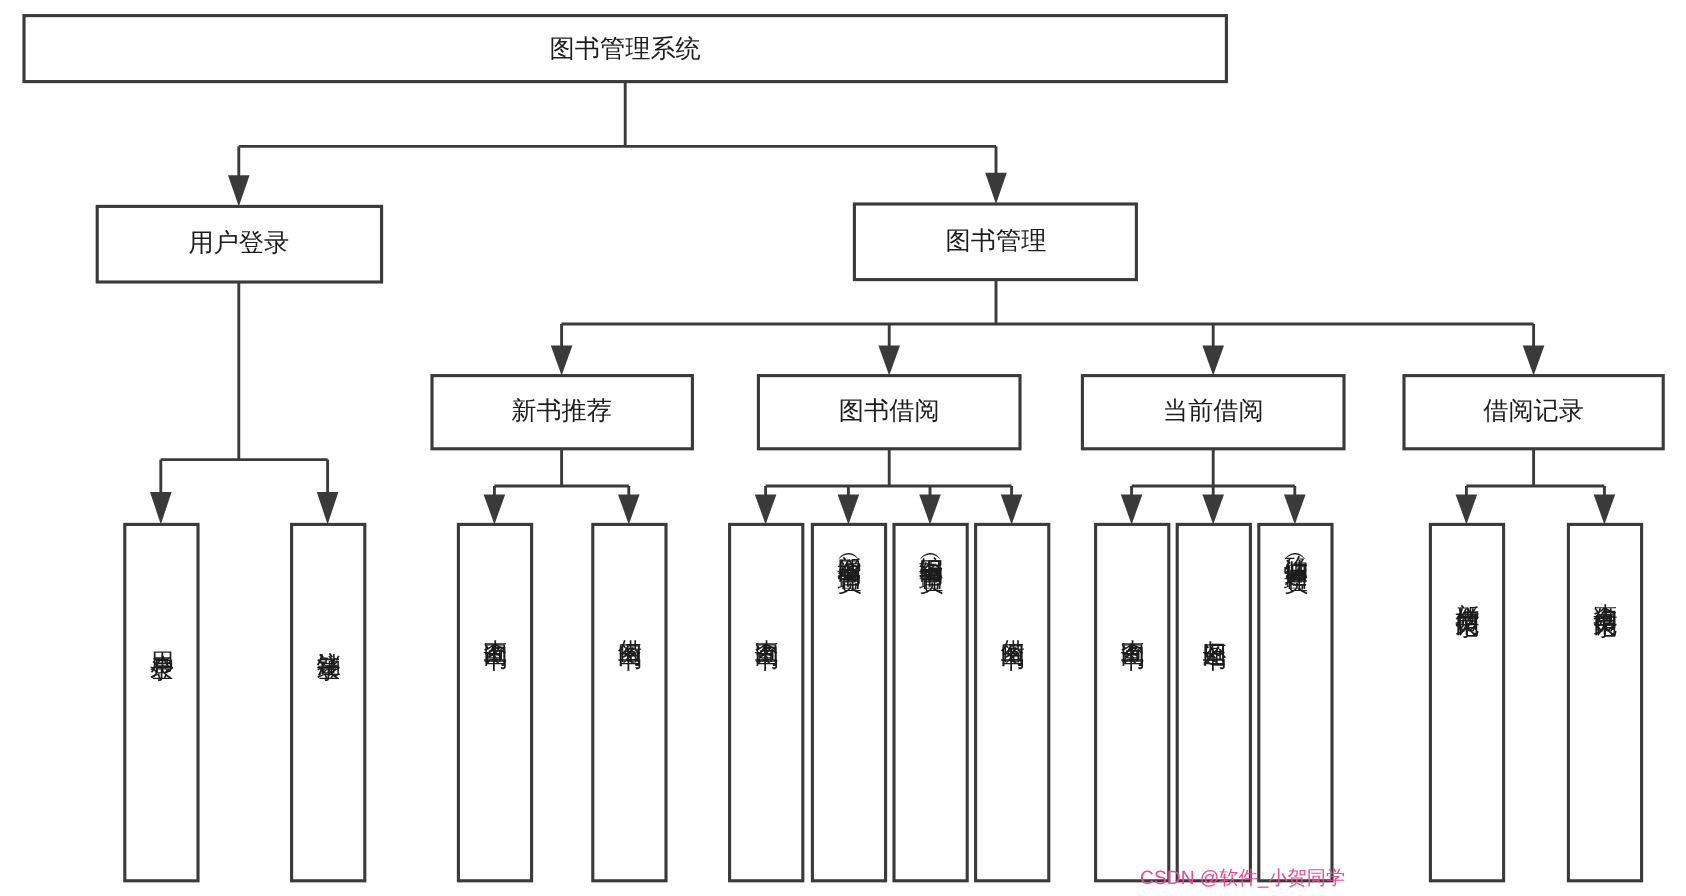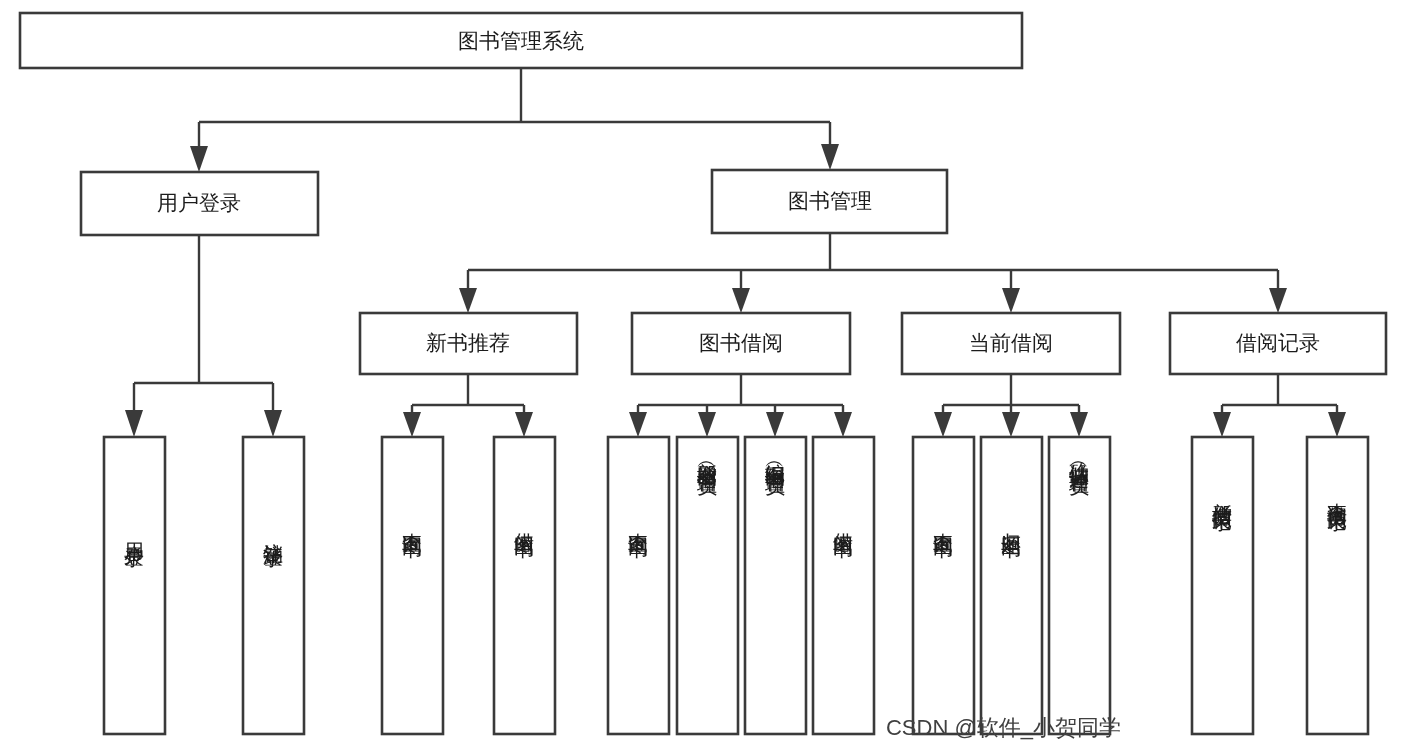--- a/index.html
+++ b/index.html
@@ -60,22 +60,22 @@
     letter-spacing: 2px;
     white-space: nowrap;
     transform: translateX(-50%);
     user-select: none;
   }
   .watermark {
     position: absolute;
     right: 8px;
     bottom: 4px;
     font-family: "Liberation Sans", "DejaVu Sans", sans-serif;
-    font-size: 22px;
-    color: #404040;
+    font-size: 16px;
+    color: #ec4899;
     white-space: nowrap;
     user-select: none;
   }
 </style>
 </head>
 <body>
 
 <div id="diagram-root">
 
   <svg id="flow" viewBox="0 0 1405 747" xmlns="http://www.w3.org/2000/svg">

